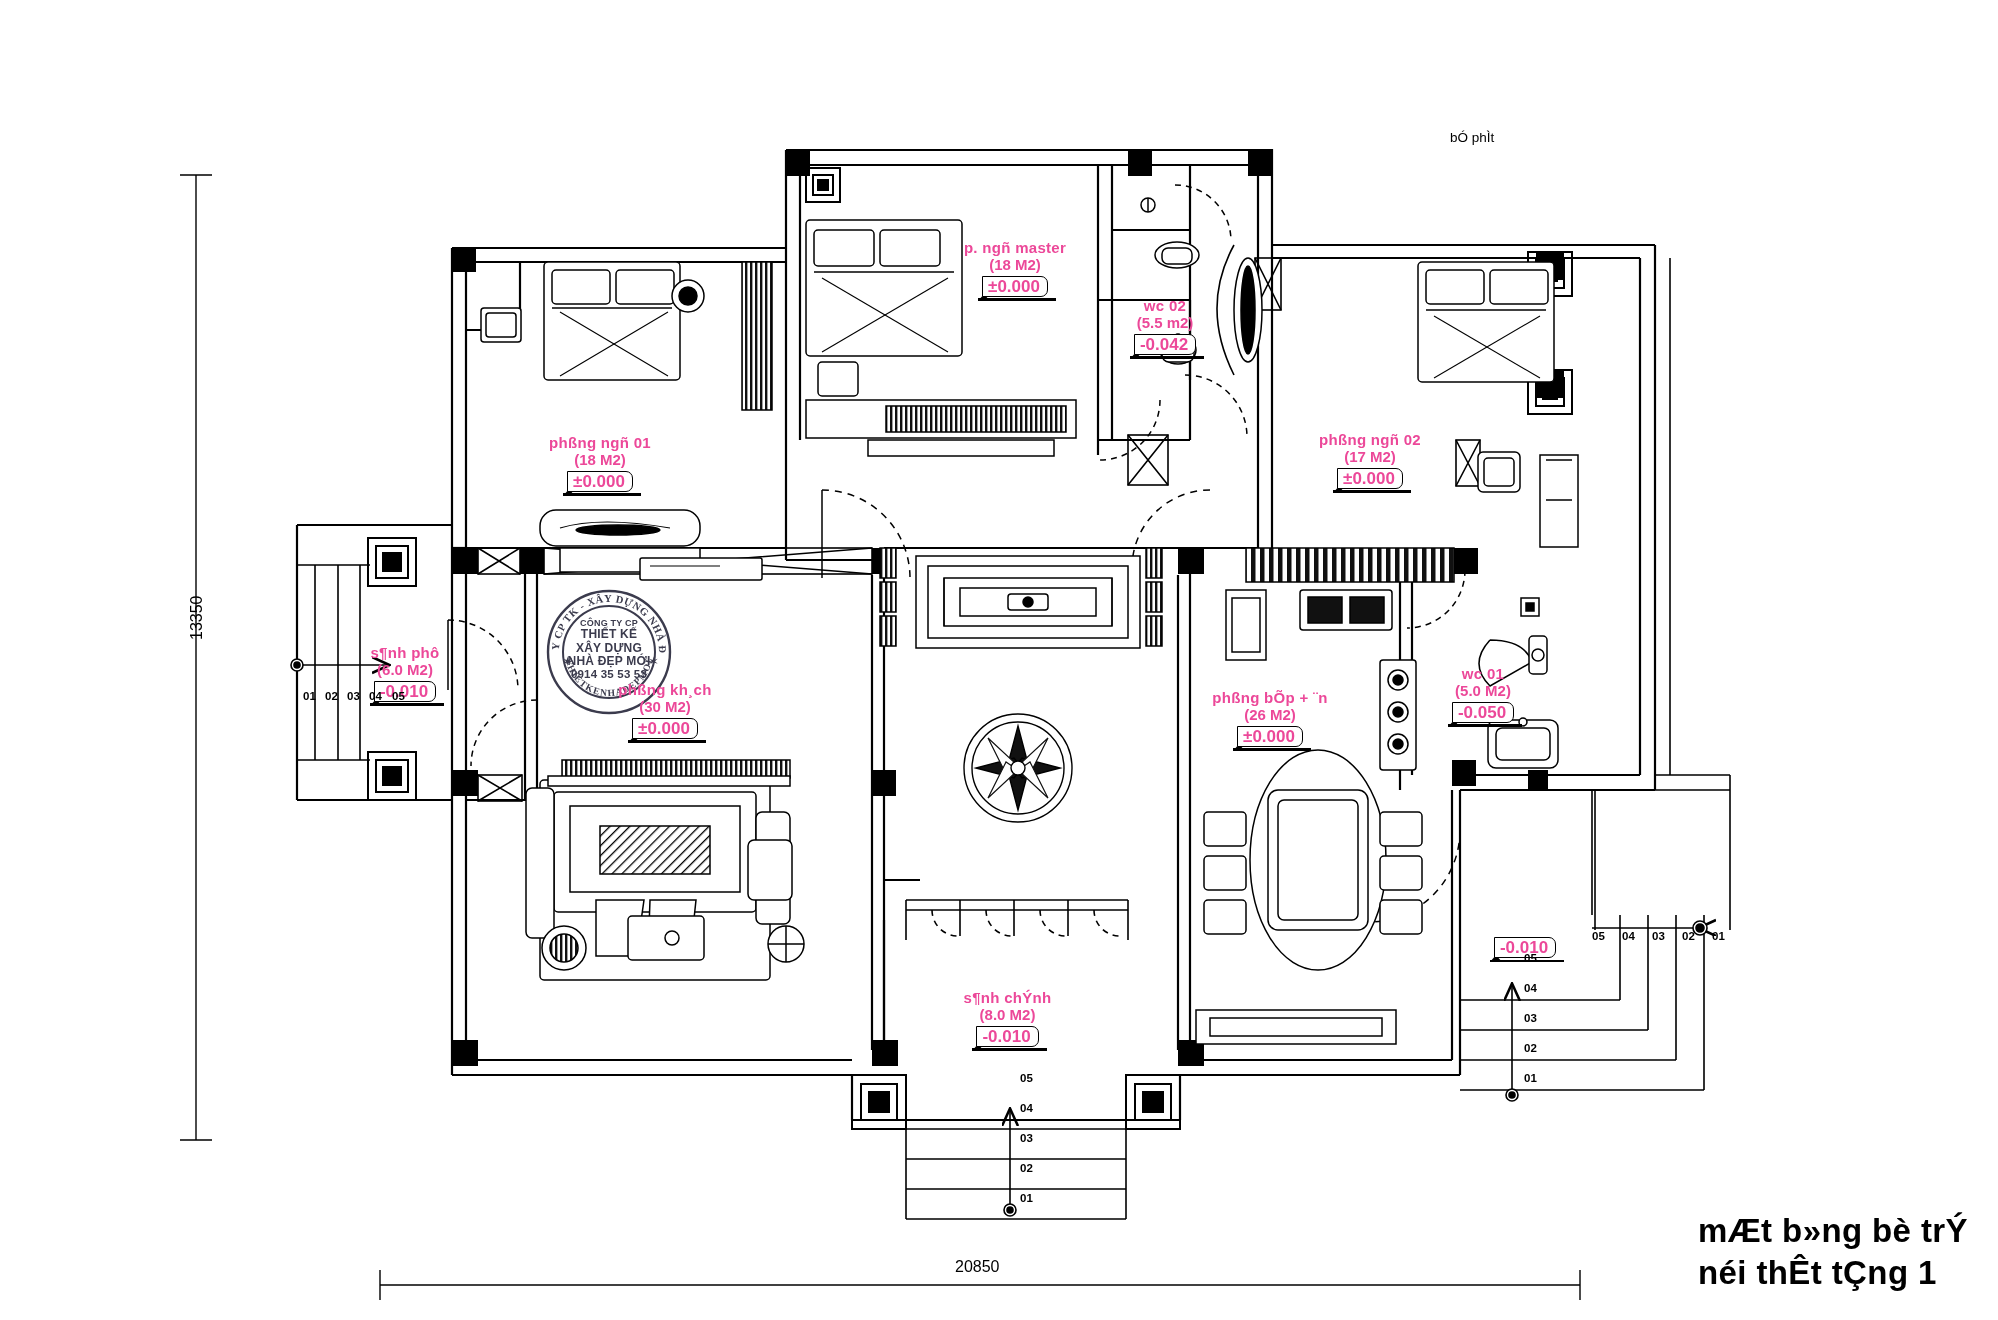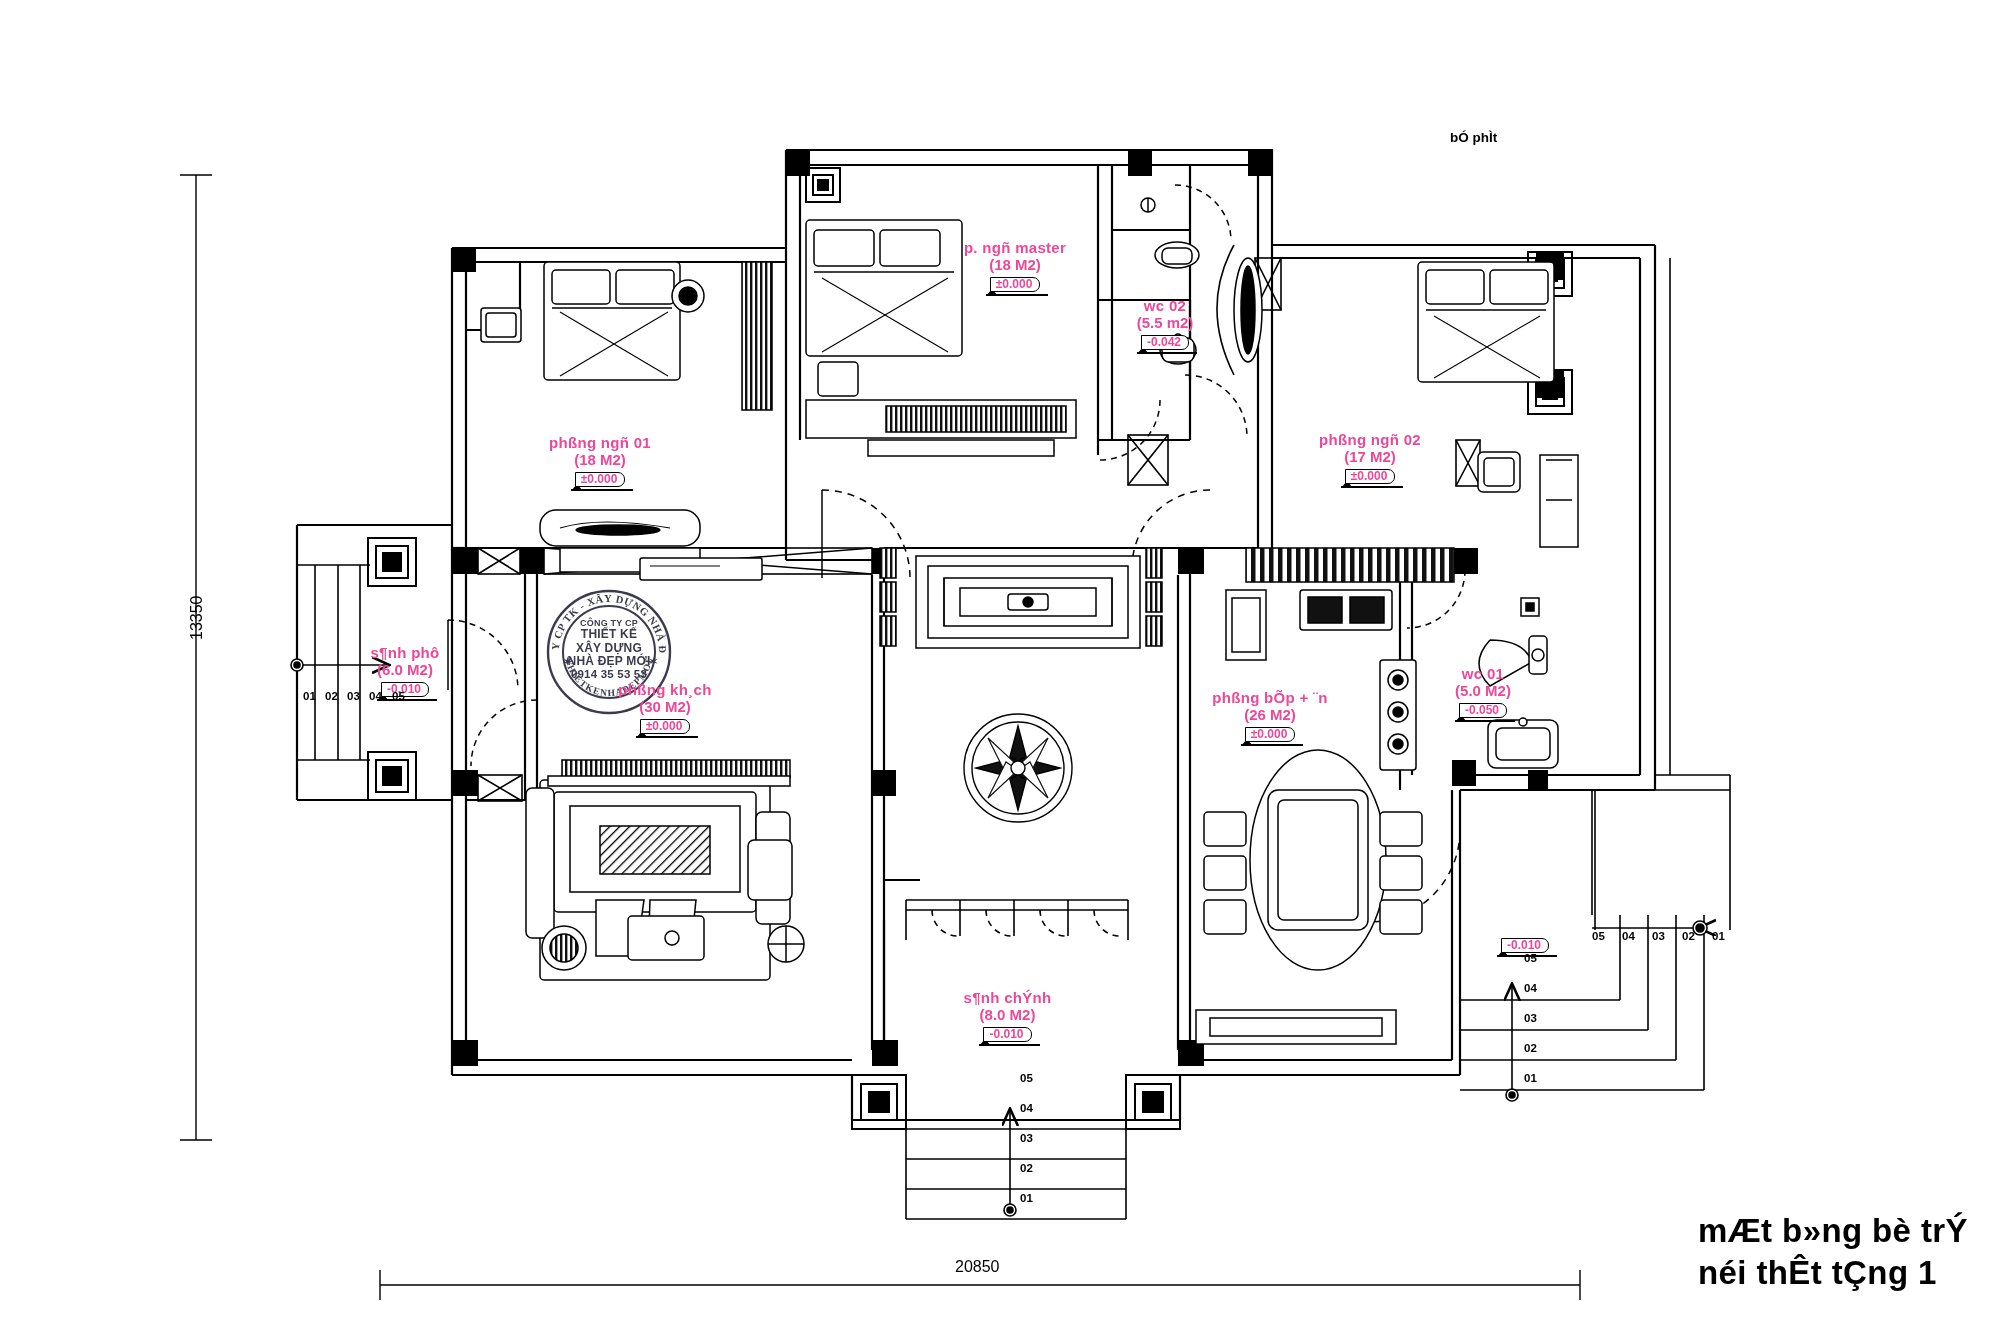--- a/index.html
+++ b/index.html
@@ -9,29 +9,29 @@
   svg.plan{position:absolute;left:0;top:0;width:1998px;height:1320px;}
 
   
   .lbl{position:absolute;text-align:center;line-height:1.12;
        font-family:"Liberation Sans",sans-serif;font-weight:700;color:#ec4899;
        white-space:nowrap;}
   .lbl .n{font-size:15px;letter-spacing:.3px;}
   .lbl .a{font-size:15px;}
   .lvl{display:inline-block;position:relative;margin-top:2px;
        border:1.4px solid #000;border-radius:0 7px 7px 0;
-       padding:0px 7px 0px 5px;font-size:12px;font-weight:700;background:#fff;}
+       padding:0px 7px 0px 5px;font-size:17px;font-weight:700;background:#fff;}
   .lvlwrap{position:relative;display:inline-block;}
   .lvlwrap::after{content:"";position:absolute;left:-4px;right:-8px;bottom:-4px;
        height:2.4px;background:#000;}
   .lvlwrap::before{content:"";position:absolute;left:-4px;bottom:-4px;
        border-left:6px solid transparent;border-right:6px solid transparent;
        border-bottom:7px solid #000;}
 
-  .plainlbl{position:absolute;font-size:13.5px;font-weight:700;color:#000;white-space:nowrap;}
+  .plainlbl{position:absolute;font-size:13.5px;font-weight:400;color:#000;white-space:nowrap;}
 
   .title{position:absolute;right:30px;bottom:26px;text-align:left;
          font-size:33px;font-weight:700;line-height:1.28;letter-spacing:.4px;}
 
   .dimtxt{position:absolute;font-size:16px;font-weight:400;color:#000;white-space:nowrap;}
   .dimtxt.vert{transform:rotate(-90deg);transform-origin:left top;}
 
   .stepnum{position:absolute;font-size:11.5px;font-weight:700;color:#000;}
 
   

